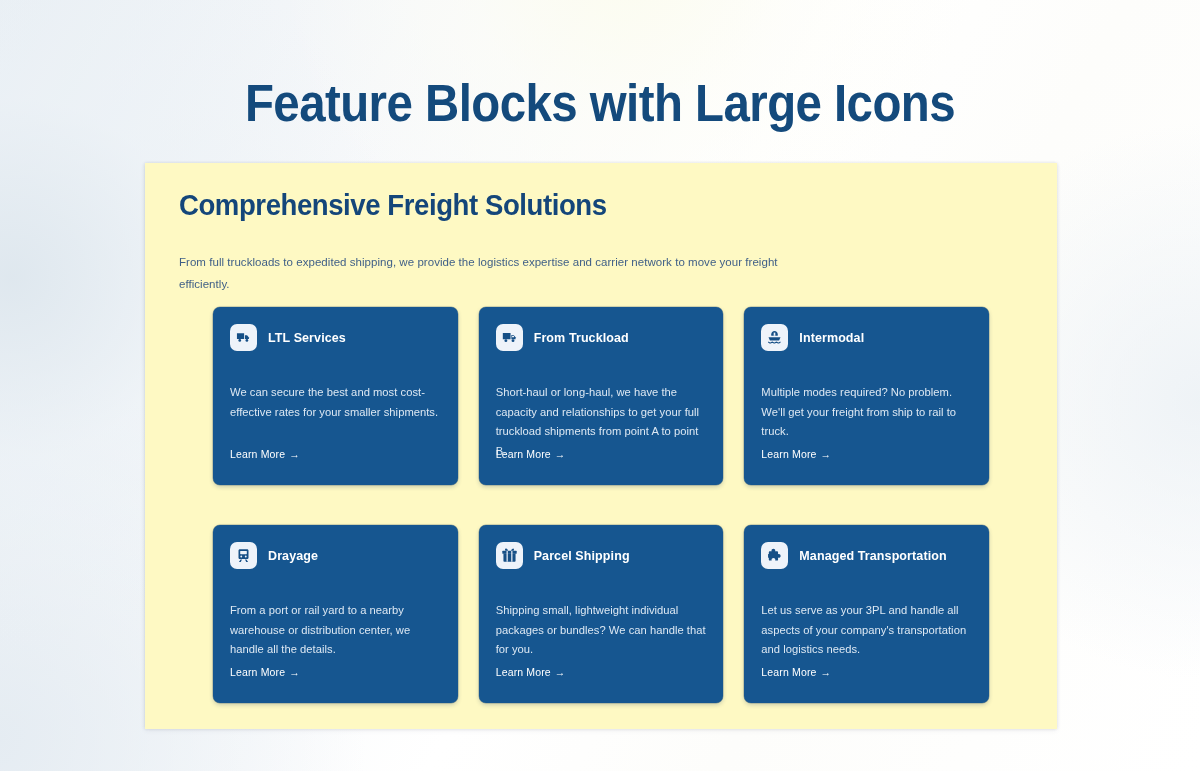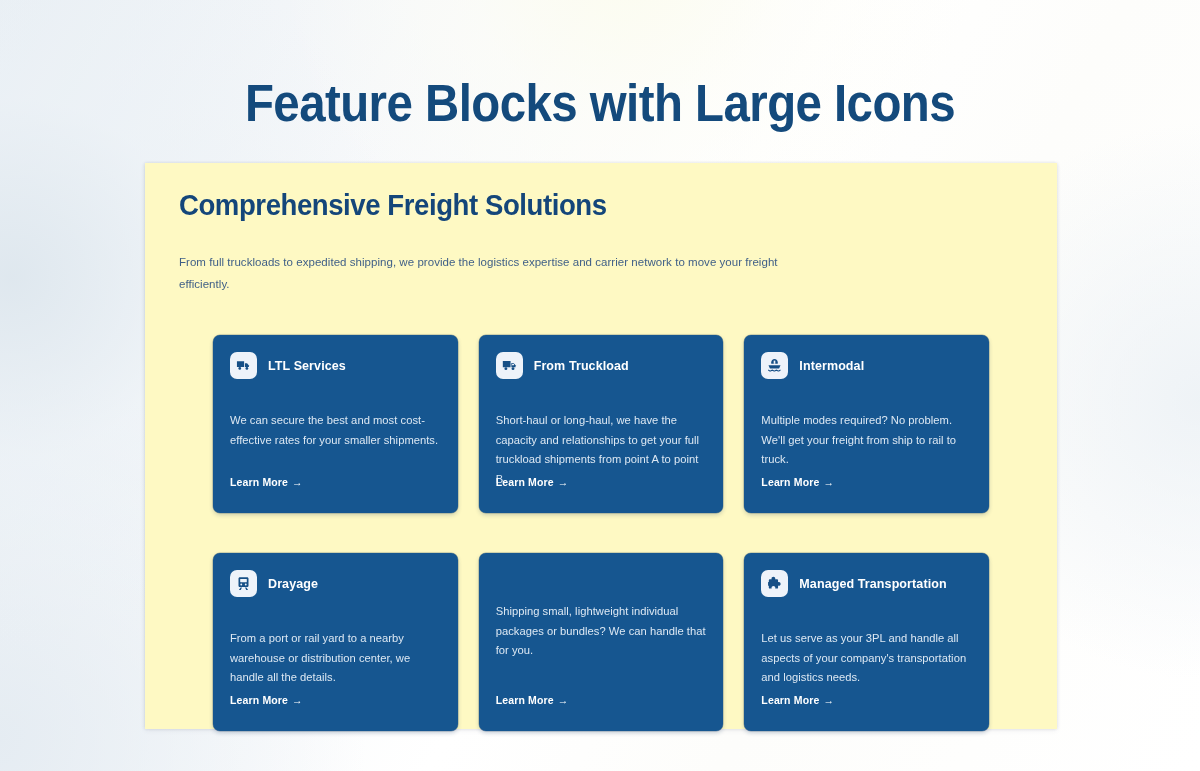--- a/index.html
+++ b/index.html
@@ -87,21 +87,21 @@
     line-height: 21.5px;
     color: #3f5f87;
     letter-spacing: 0.04px;
   }
 
   
   #card-grid {
     position: absolute;
     left: 34px;
     right: 34px;
-    top: 172px;
+    top: 144px;
     display: grid;
     grid-template-columns: repeat(3, 1fr);
     column-gap: 21px;
     row-gap: 40px;
   }
 
   .feature-card {
     position: relative;
     height: 178px;
     background: #165690;
@@ -151,21 +151,21 @@
     line-height: 19.5px;
     color: #dde8f3;
     letter-spacing: 0.03px;
   }
 
   .card-link {
     position: absolute;
     left: 17px;
     bottom: 25px;
     font-size: 10.5px;
-    font-weight: 700;
+    font-weight: 400;
     color: #ffffff;
     letter-spacing: 0.15px;
     text-decoration: none;
     white-space: nowrap;
     cursor: pointer;
   }
 
   .card-link .arrow { margin-left: 4px; }
 </style>
 </head>
@@ -241,20 +241,32 @@
                 <circle cx="15.6" cy="13.6" r="1.5" fill="#eef3fa"></circle>
                 <path d="M7.3 18.2l-2.6 4h2.9l2-4zM16.7 18.2l2.6 4h-2.9l-2-4z"></path>
               </svg>
             </span>
             <span class="card-title">Drayage</span>
           </div>
           <div class="card-desc">From a port or rail yard to a nearby warehouse or distribution center, we handle all the details.</div>
           <a class="card-link"><span>Learn More</span><span class="arrow">→</span></a>
         </div>
         <div class="feature-card">
+          <div class="card-head">
+            <span class="card-icon-tile">
+              <svg viewBox="0 0 24 24">
+                <path d="M2.3 8.6h19.4v12.1c0 .7-.6 1.2-1.2 1.2H3.5c-.7 0-1.2-.5-1.2-1.2z"></path>
+                <path d="M1.4 4.4h21.2c.5 0 .9.4.9.9v3.1c0 .5-.4.9-.9.9H1.4c-.5 0-.9-.4-.9-.9V5.3c0-.5.4-.9.9-.9z"></path>
+                <rect x="7.3" y="4.4" width="1.9" height="17.5" fill="#eef3fa"></rect>
+                <rect x="14.8" y="4.4" width="1.9" height="17.5" fill="#eef3fa"></rect>
+                <path d="M6.6 0.9c1.6 0 2.6 1.5 2.9 3.5H6.6c-1 0-1.8-.8-1.8-1.8S5.6.9 6.6.9zM17.4.9c1 0 1.8.8 1.8 1.8s-.8 1.8-1.8 1.8h-2.9c.3-2 1.3-3.5 2.9-3.5z"></path>
+              </svg>
+            </span>
+            <span class="card-title">Parcel Shipping</span>
+          </div>
           <div class="card-desc">Shipping small, lightweight individual packages or bundles? We can handle that for you.</div>
           <a class="card-link"><span>Learn More</span><span class="arrow">→</span></a>
         </div>
         <div class="feature-card">
           <div class="card-head">
             <span class="card-icon-tile">
               <svg viewBox="0 0 24 24">
                 <path d="M10.2 1.3c1.7 0 3 1.2 3 2.7 0 .5-.1.8-.3 1.2h3.4c.8 0 1.4.6 1.4 1.4v3.3c.4-.2.8-.3 1.3-.3 1.6 0 2.8 1.3 2.8 3s-1.2 3-2.8 3c-.5 0-.9-.1-1.3-.3v3.4c0 .8-.6 1.4-1.4 1.4h-3.3c.2-.4.3-.8.3-1.3 0-1.6-1.3-2.8-3-2.8s-3 1.2-3 2.8c0 .5.1.9.3 1.3H4.3c-.8 0-1.4-.6-1.4-1.4v-3.3c-.4.2-.8.3-1.2.3v-6c.4 0 .8.1 1.2.3V6.6c0-.8.6-1.4 1.4-1.4h3.2c-.2-.4-.3-.7-.3-1.2 0-1.5 1.3-2.7 3-2.7z"></path>
               </svg>
             </span>

